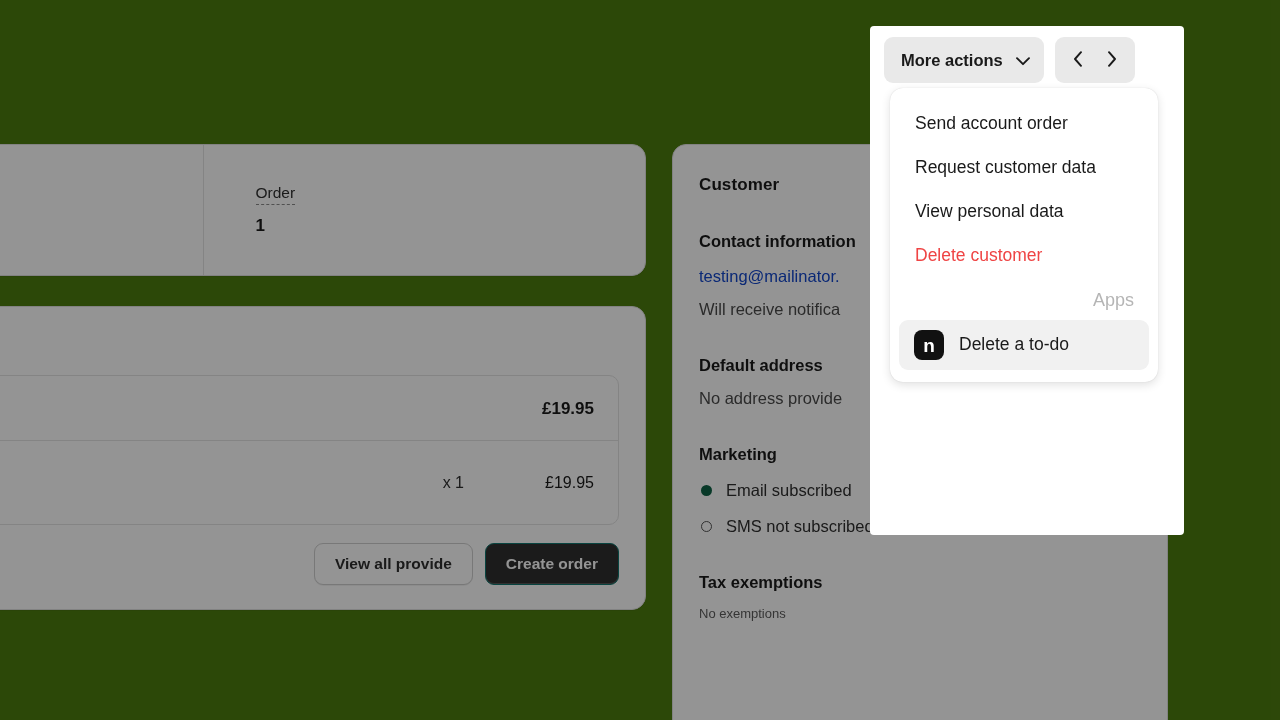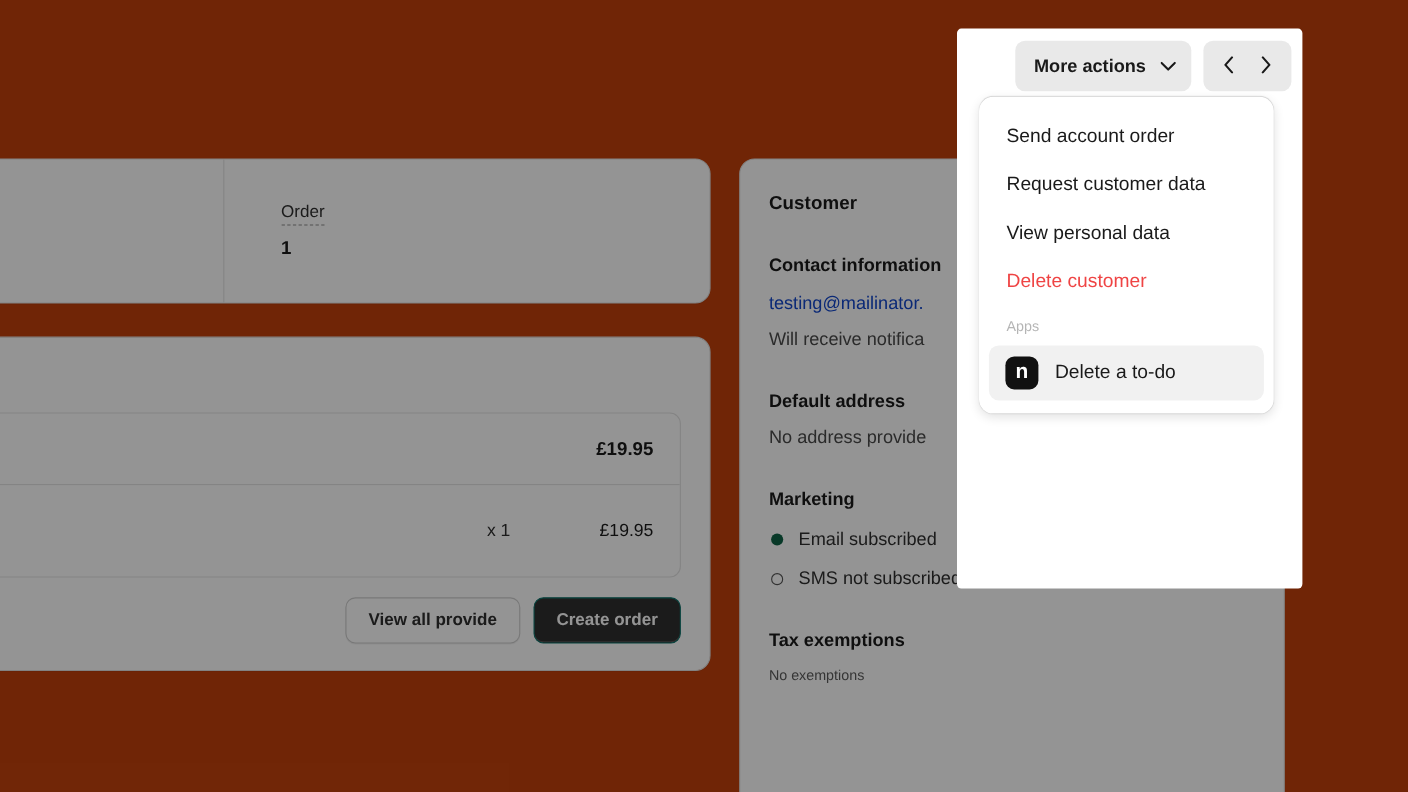--- a/index.html
+++ b/index.html
@@ -13,21 +13,21 @@
   body {
     font-family: "Liberation Sans", sans-serif;
     background: #ffffff;
     position: relative;
   }
 
   
   #page-layer {
     position: absolute;
     inset: 0;
-    background: #c2410c;
+    background: #4d7c0f;
     overflow: hidden;
   }
 
   .dim-overlay {
     position: absolute;
     inset: 0;
     background: rgba(0, 0, 0, 0.42);
     z-index: 50;
     pointer-events: none;
   }
@@ -229,21 +229,21 @@
     top: 26px;
     width: 314px;
     height: 509px;
     background: #ffffff;
     border-radius: 4px;
     pointer-events: auto;
   }
 
   .panel-toolbar {
     position: absolute;
-    left: 923px;
+    left: 884px;
     top: 37px;
     display: flex;
     align-items: flex-start;
     gap: 11px;
     z-index: 120;
     pointer-events: auto;
   }
 
   .pill {
     background: #e9e9e9;
@@ -297,25 +297,26 @@
     color: #1a1a1a;
     padding: 11px 16px 11px 17px;
     margin: 0 8px;
     border-radius: 8px;
     cursor: pointer;
     white-space: nowrap;
     line-height: 1.25;
   }
   .menu-item.destructive { color: #ef4444; }
   .menu-section-label {
-    font-size: 13px;
+    font-size: 18px;
     color: #b5b5b5;
     padding: 11px 16px 9px 17px;
     margin: 0 8px;
     line-height: 1.25;
+    text-align: right;
   }
   .menu-item.app-row {
     display: flex;
     align-items: center;
     gap: 15px;
     background: #f1f1f1;
     padding: 10px 16px 10px 15px;
     margin: 0 9px;
     border-radius: 9px;
   }

